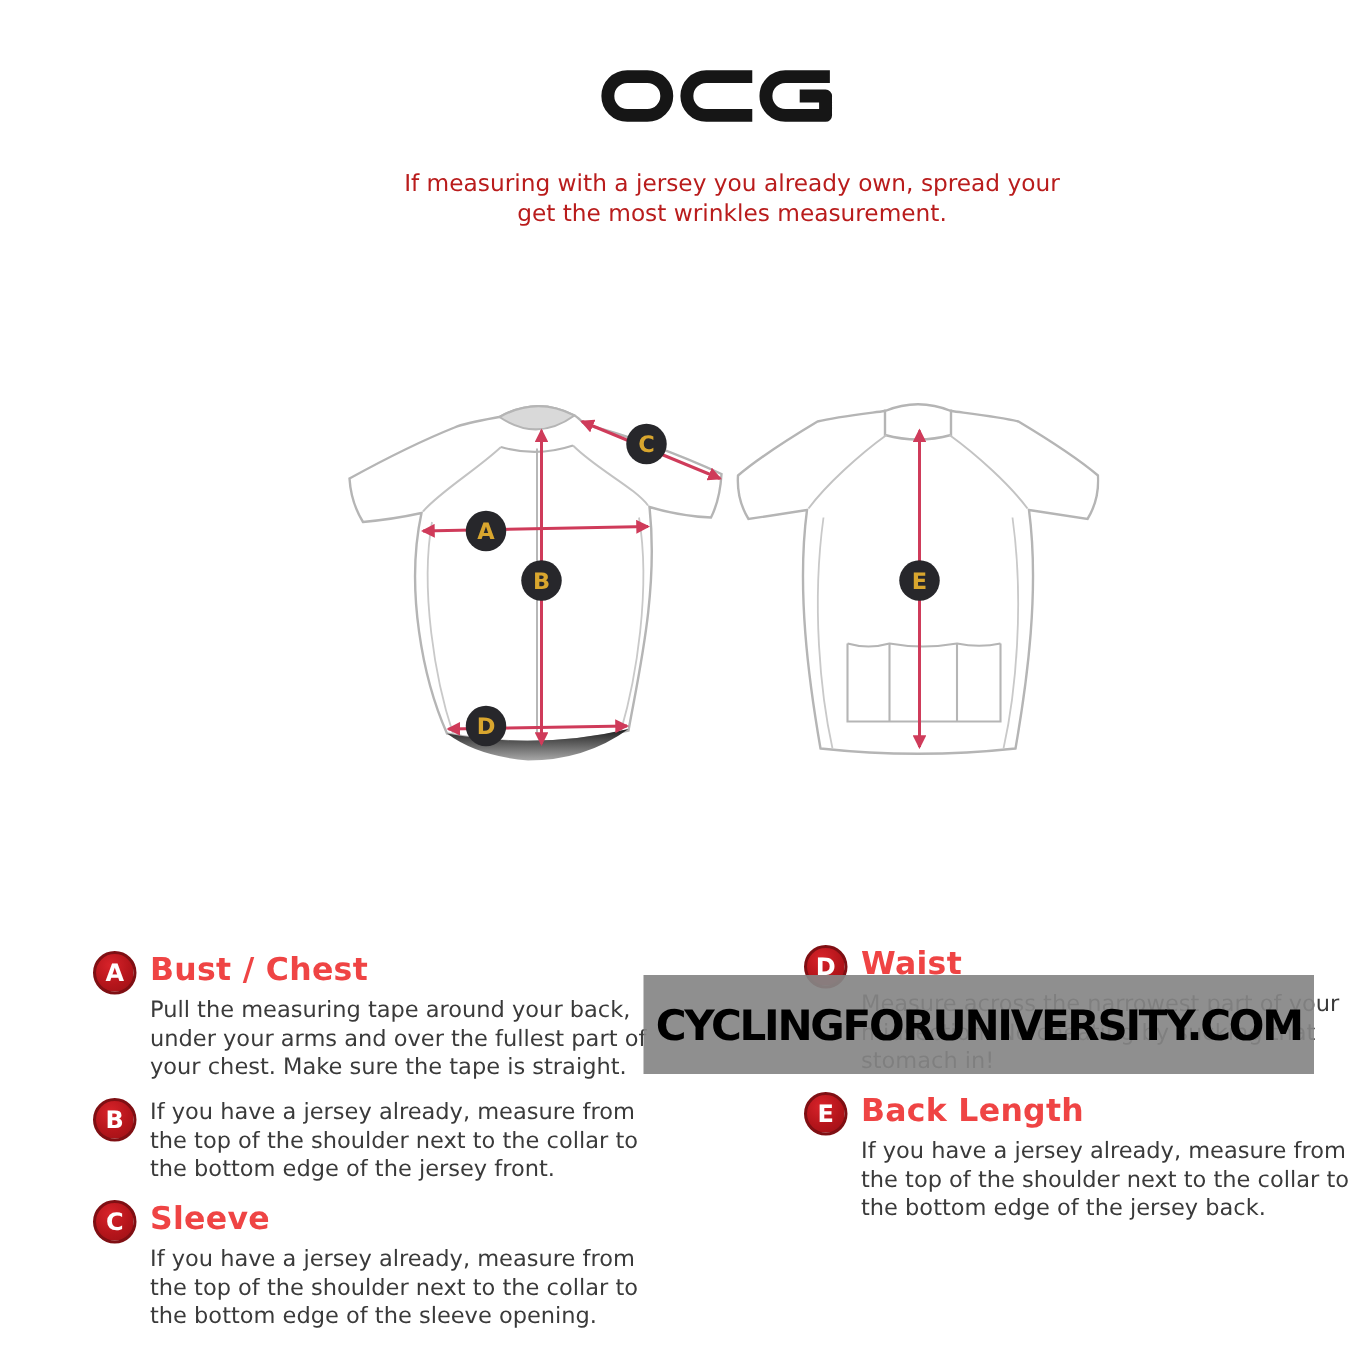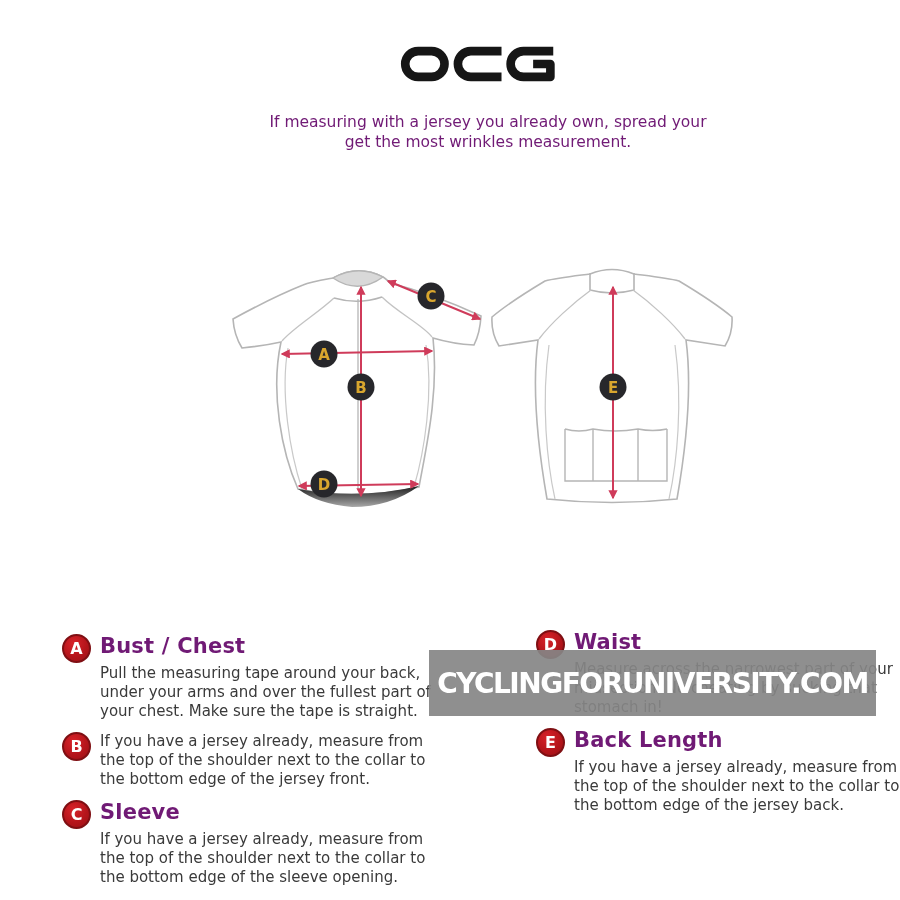--- a/index.html
+++ b/index.html
@@ -4,46 +4,46 @@
 <style>
   html,body{margin:0;padding:0;background:#fff;}
   .page{position:relative;width:900px;height:900px;background:#fff;overflow:hidden;
         font-family:"DejaVu Sans","Liberation Sans",sans-serif;}
 
   
   .logo-wrap{position:absolute;left:399px;top:44px;width:160px;height:40px;}
 
   
   .intro{position:absolute;left:190px;top:113px;width:596px;text-align:center;
-         font-size:15.5px;line-height:19.5px;color:#701a75;}
+         font-size:15.5px;line-height:19.5px;color:#b91c1c;}
 
   
   .front-diagram{position:absolute;left:218px;top:253px;}
   .back-diagram{position:absolute;left:483px;top:253px;}
 
   
   .col{position:absolute;}
   .col-left{left:62px;top:634px;width:395px;}
   .col-right{left:536px;top:630px;width:364px;}
   .item{display:flex;align-items:flex-start;gap:9px;margin-bottom:11px;}
   .badge{flex:0 0 auto;width:29px;height:29px;box-sizing:border-box;border-radius:50%;
          background:radial-gradient(circle at 38% 30%, #d8232a 0%, #b5151b 55%, #9c1016 100%);
          border:2px solid #7f0f13;color:#fff;font-weight:bold;font-size:16px;
          display:flex;align-items:center;justify-content:center;margin-top:0px;}
-  .item h3{margin:0 0 5px 0;font-size:21px;line-height:25px;font-weight:bold;color:#701a75;letter-spacing:.2px;}
+  .item h3{margin:0 0 5px 0;font-size:21px;line-height:25px;font-weight:bold;color:#ef4444;letter-spacing:.2px;}
   .item p{margin:0;font-size:15px;line-height:19px;color:#3a3a3a;}
   .item-a p{width:344px;}
   .item-b p,.item-c p{width:334px;}
   .col-right .item p{width:334px;}
 
   
   .watermark{position:absolute;left:429px;top:650px;width:447px;height:66px;
              background:rgba(134,134,134,0.92);display:flex;align-items:center;justify-content:center;
              overflow:hidden;}
-  .watermark span{color:#ffffff;font-weight:bold;font-size:28px;letter-spacing:-1.5px;white-space:nowrap;}
+  .watermark span{color:#000000;font-weight:bold;font-size:28px;letter-spacing:-1.5px;white-space:nowrap;}
 </style>
 </head>
 <body>
 
 <div class="page">
 
   <div class="logo-wrap">
     <svg width="160" height="40" viewBox="0 0 167 40">
       <title>OCG</title>
       <g fill="none" stroke="#161616" stroke-width="9" stroke-linejoin="round">

